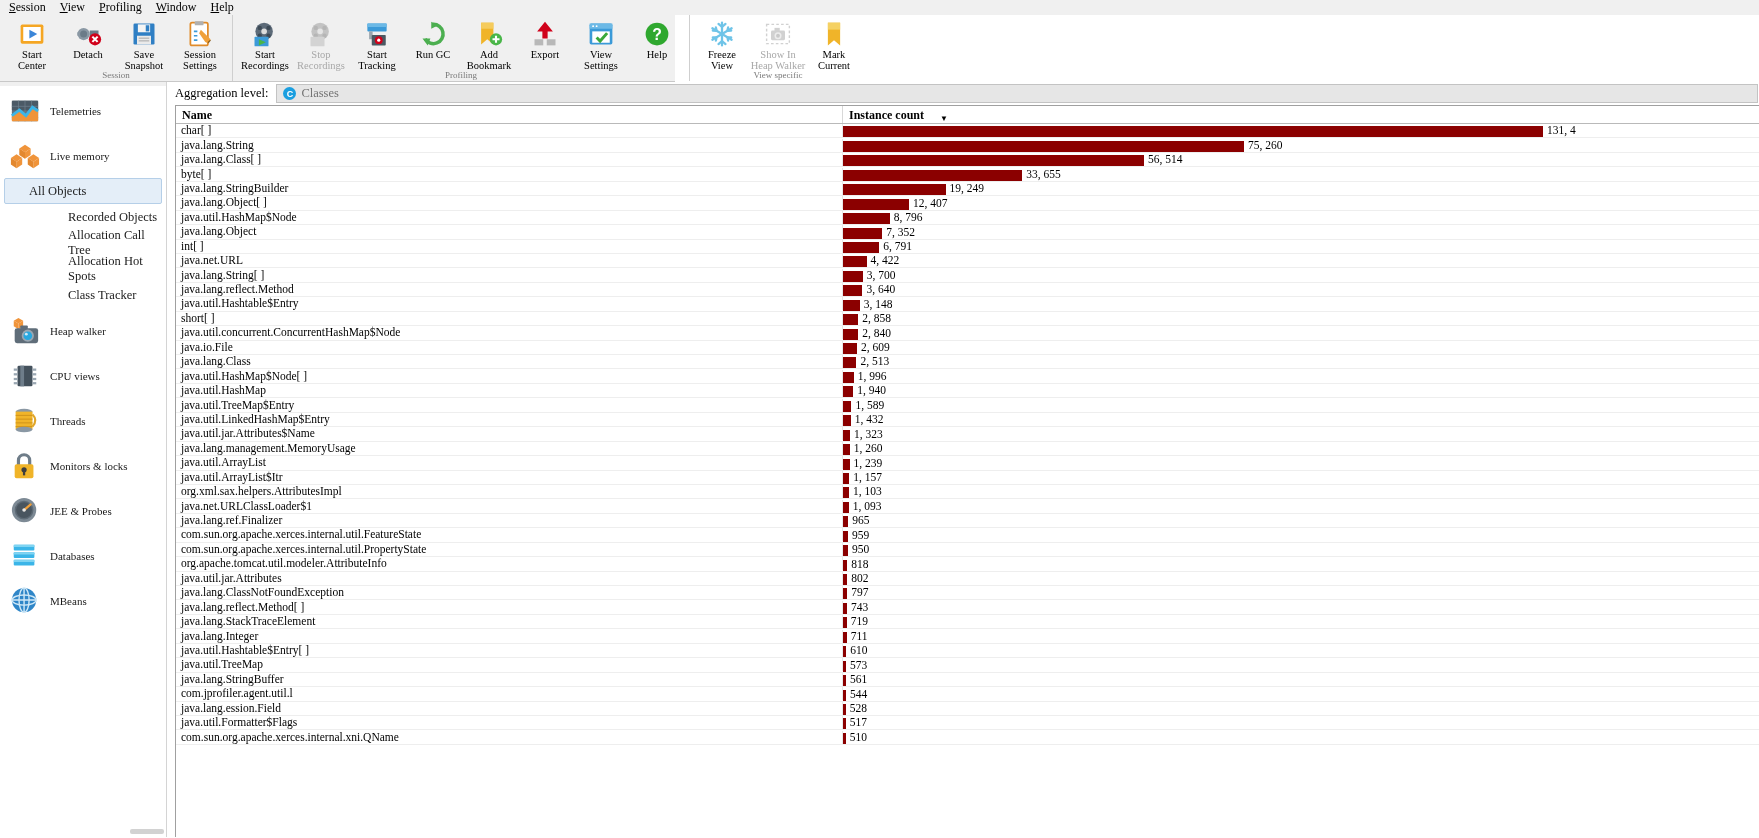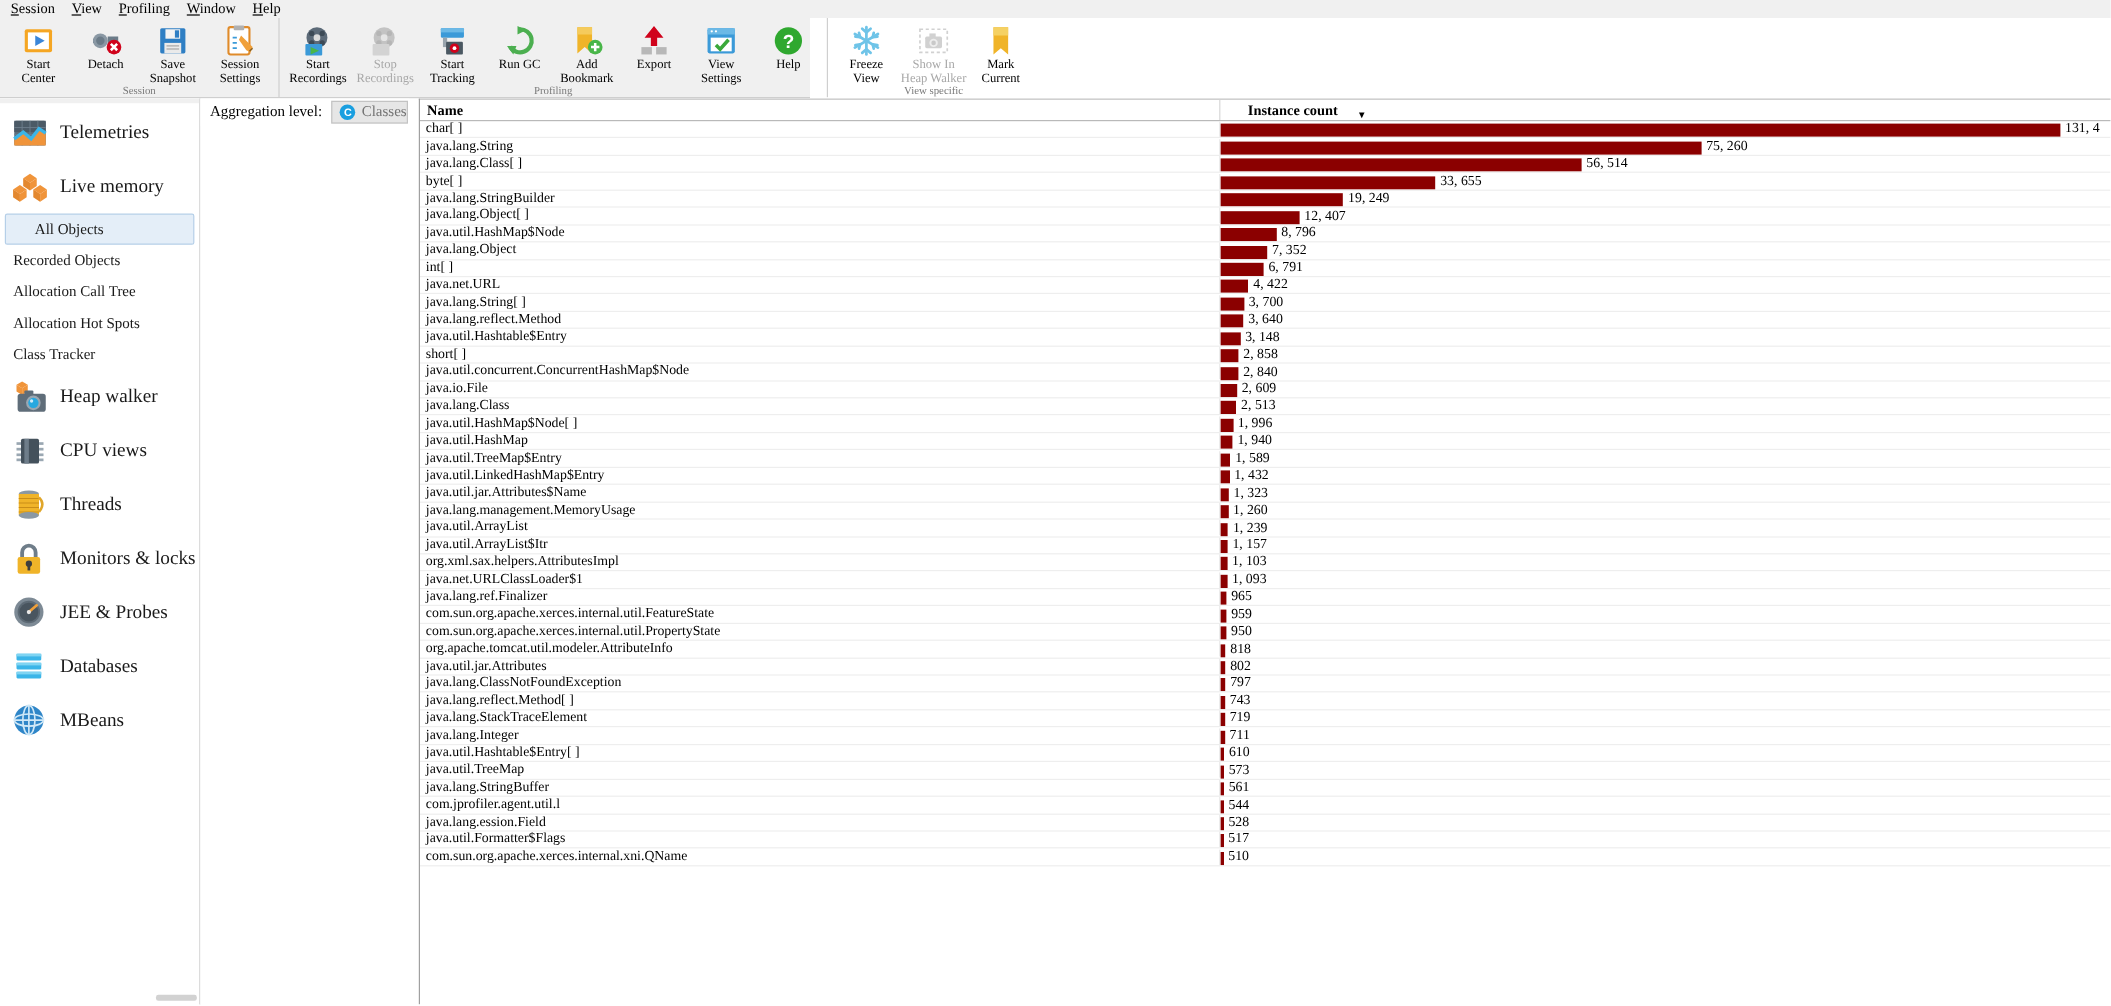--- a/index.html
+++ b/index.html
@@ -113,33 +113,34 @@
     height: 45px;
     padding-left: 10px;
     cursor: default;
   }
   .side-cat .ico {
     width: 30px; height: 30px;
     display: flex; align-items: center; justify-content: center;
     margin-right: 10px;
   }
   .side-cat .txt {
-    font-size: 16px;
+    font-size: 11px;
     color: #1a1a1a;
     font-family: "Liberation Serif", serif;
   }
   .side-sub {
     height: 26px;
     display: flex;
     align-items: center;
-    padding-left: 11px;
+    padding-left: 37px;
     font-size: 12.5px;
     color: #1a1a1a;
     cursor: default;
     font-family: "Liberation Serif", serif;
+    margin-left: 31px;
   }
   .side-sub.selected {
     background: #e4eef8;
     border: 1px solid #b5cfe8;
     border-radius: 2px;
     margin: 0 4px;
     padding-left: 24px;
   }
   #sidebar-scroll-nub {
     position: absolute;
@@ -148,20 +149,21 @@
     width: 34px;
     height: 5px;
     background: #d2d2d2;
     border-radius: 2px;
   }
 
   
   #content {
     flex: 1;
     display: flex;
+    flex-direction: column;
     background: #ffffff;
     position: relative;
     overflow: hidden;
   }
   #agg-bar {
     height: 23px;
     display: flex;
     align-items: center;
     padding-left: 8px;
     gap: 8px;
@@ -224,21 +226,21 @@
     font-size: 12px;
     color: #000;
     display: flex;
     align-items: flex-end;
     padding-left: 6px;
     font-family: "Liberation Serif", serif;
     white-space: nowrap;
     font-weight: bold;
   }
   .th.name-col { width: 667px; border-right: 1px solid #d8d8d8; }
-  .th.count-col { flex: 1; gap: 16px; margin-left: 17px; }
+  .th.count-col { flex: 1; gap: 16px; }
   .sort-arrow {
     font-size: 8px;
     color: #000;
     line-height: 1;
   }
   #tbody {
     flex: 1;
     overflow: hidden;
   }
   .row {

